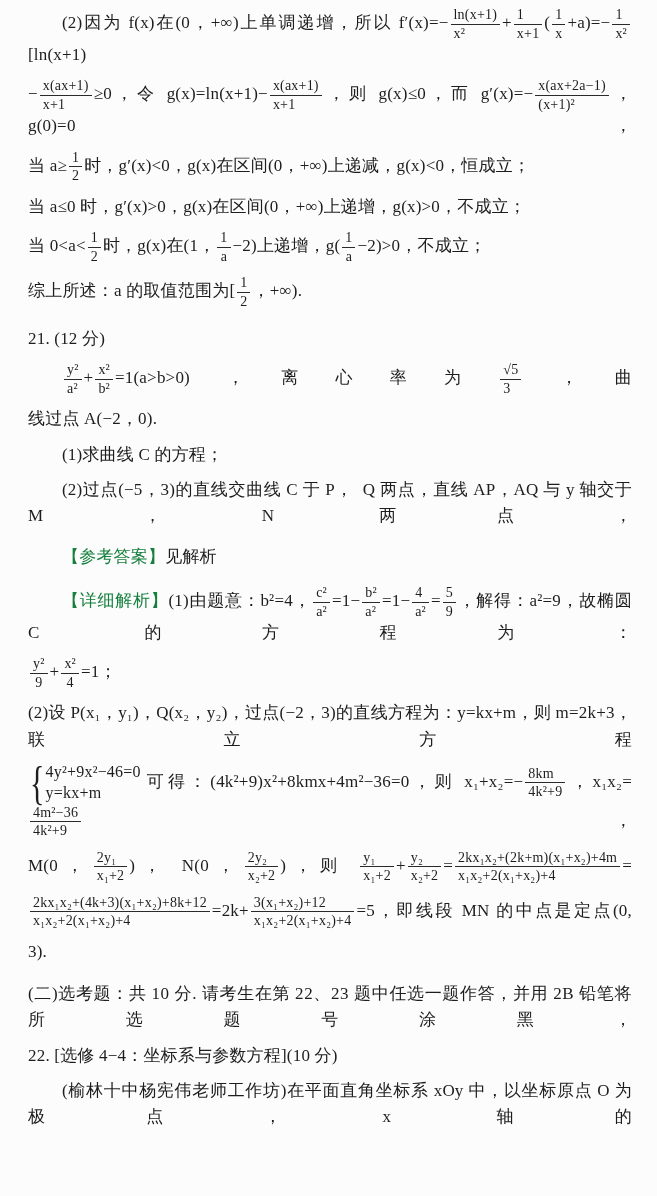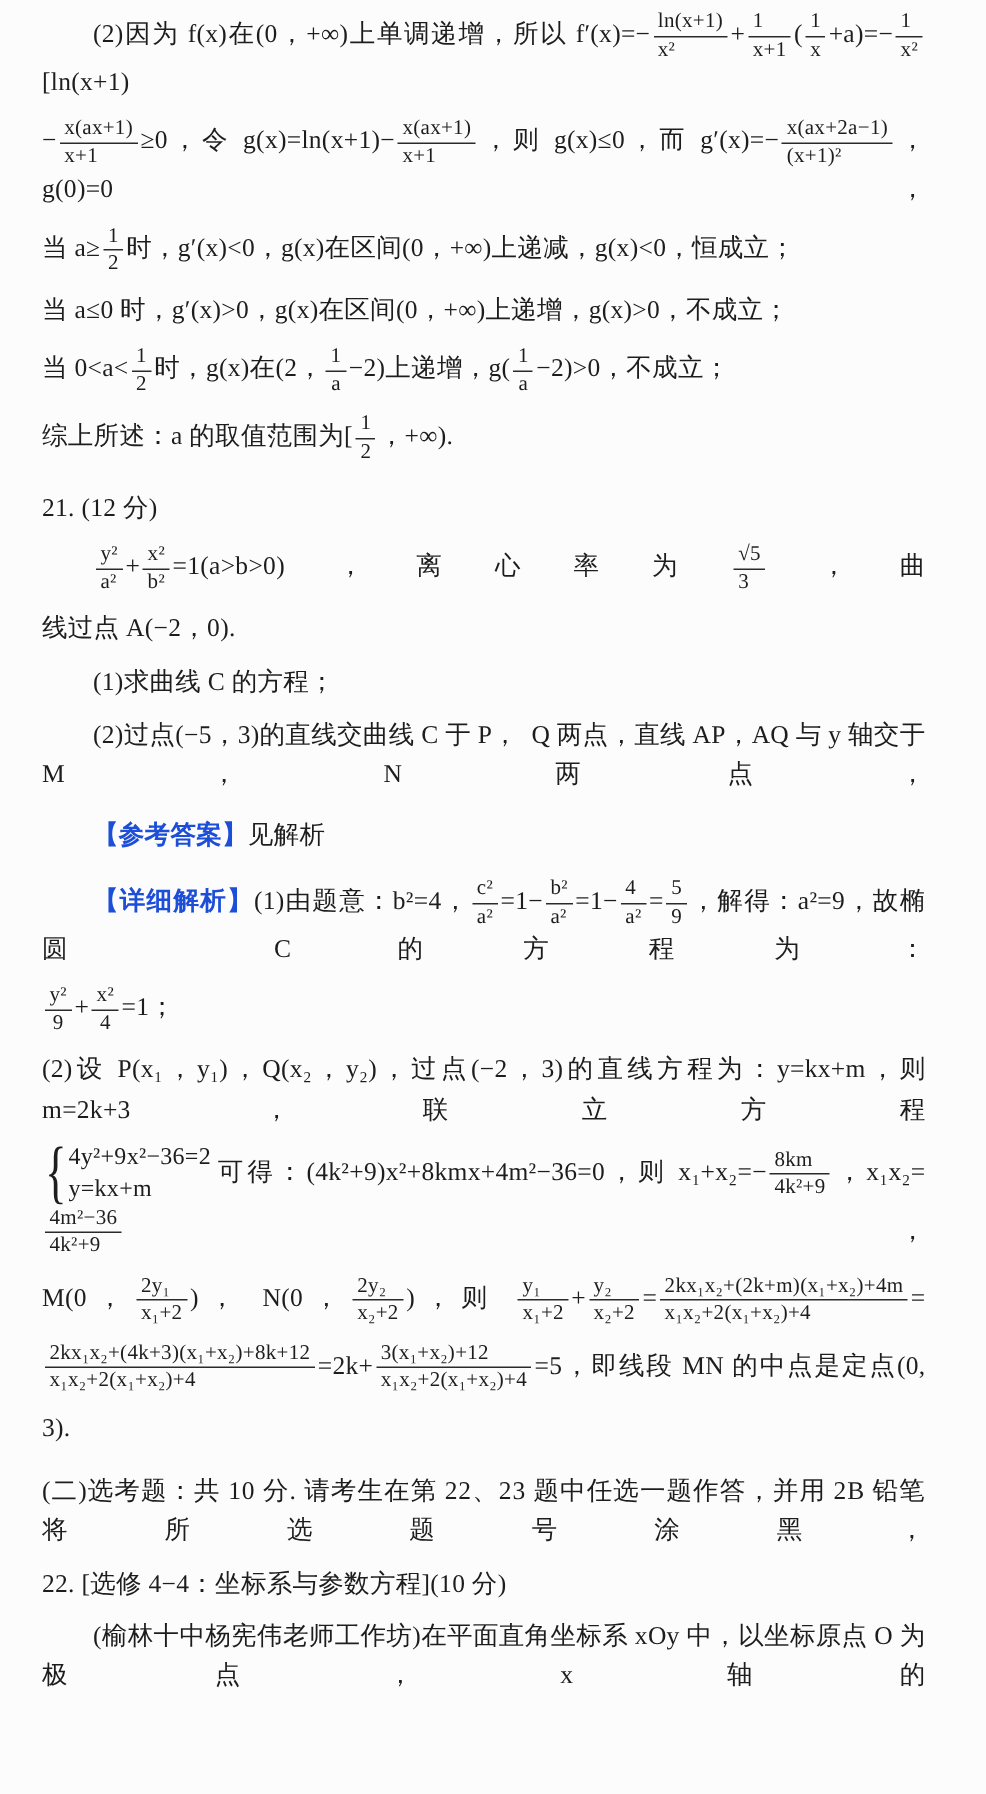--- a/index.html
+++ b/index.html
@@ -2,31 +2,31 @@
 <html><head>
 <meta charset="utf-8">
 <style>
   html,body{margin:0;padding:0;}
   body{
     width:657px;height:1196px;overflow:hidden;
     background:#fcfcfc;
     font-family:"Liberation Serif","DejaVu Serif",serif;
     color:#1d1d1d;
   }
-  .page{width:657px;height:1196px;box-sizing:border-box;padding:6px 40px 0 28px;}
+  .page{width:657px;height:1196px;box-sizing:border-box;padding:6px 25px 0 28px;}
   .line{
     font-size:17px;line-height:1.55;margin:0 0 9px 0;
     letter-spacing:0.2px;
   }
   .just{text-align:justify;text-align-last:justify;}
   .ind{text-indent:2em;}
   .bold{font-weight:400;letter-spacing:0.6px;}
   .sec{margin-top:16px;}
   .gap{margin-top:14px;margin-bottom:14px;}
-  .red{color:#1d4ed8;font-weight:700;}
+  .red{color:#15803d;font-weight:400;}
   
   .fr{
     display:inline-flex;flex-direction:column;vertical-align:middle;
     text-align:center;margin:0 2px;text-indent:0;
   }
   .fr .fn{
     display:block;font-size:14px;line-height:1.25;padding:0 3px;
     border-bottom:1px solid #2a2a2a;white-space:nowrap;text-align:center;
   }
   .fr .fd{
@@ -72,21 +72,21 @@
           <span class="fd">(x+1)²</span>
         </span><span class="tx">，g(0)=0，</span></div>
       <div class="line"><span class="tx">当 a≥</span><span class="fr">
           <span class="fn">1</span>
           <span class="fd">2</span>
         </span><span class="tx">时，g′(x)&lt;0，g(x)在区间(0，+∞)上递减，g(x)&lt;0，恒成立；</span></div>
       <div class="line"><span class="tx">当 a≤0 时，g′(x)&gt;0，g(x)在区间(0，+∞)上递增，g(x)&gt;0，不成立；</span></div>
       <div class="line"><span class="tx">当 0&lt;a&lt;</span><span class="fr">
           <span class="fn">1</span>
           <span class="fd">2</span>
-        </span><span class="tx">时，g(x)在(2，</span><span class="fr">
+        </span><span class="tx">时，g(x)在(1，</span><span class="fr">
           <span class="fn">1</span>
           <span class="fd">a</span>
         </span><span class="tx">−2)上递增，g(</span><span class="fr">
           <span class="fn">1</span>
           <span class="fd">a</span>
         </span><span class="tx">−2)&gt;0，不成立；</span></div>
       <div class="line"><span class="tx">综上所述：a 的取值范围为[</span><span class="fr">
           <span class="fn">1</span>
           <span class="fd">2</span>
         </span><span class="tx">，+∞).</span></div>
@@ -122,21 +122,21 @@
           <span class="fn">y²</span>
           <span class="fd">9</span>
         </span><span class="tx">+</span><span class="fr">
           <span class="fn">x²</span>
           <span class="fd">4</span>
         </span><span class="tx">=1；</span></div>
       <div class="line just"><span class="tx">(2)设 P(x₁，y₁)，Q(x₂，y₂)，过点(−2，3)的直线方程为：y=kx+m，则 m=2k+3，联立方程</span></div>
       <div class="line just"><span class="cases">
           <span class="brace">{</span>
           <span class="ccol">
-            <span class="crow">4y²+9x²−36=2</span>
+            <span class="crow">4y²+9x²−46=0</span>
             <span class="crow">y=kx+m</span>
           </span>
         </span><span class="tx">可得：(4k²+9)x²+8kmx+4m²−36=0，则 x₁+x₂=−</span><span class="fr">
           <span class="fn">8km</span>
           <span class="fd">4k²+9</span>
         </span><span class="tx">，x₁x₂=</span><span class="fr">
           <span class="fn">4m²−36</span>
           <span class="fd">4k²+9</span>
         </span><span class="tx">，</span></div>
       <div class="line just"><span class="tx">M(0，</span><span class="fr">

